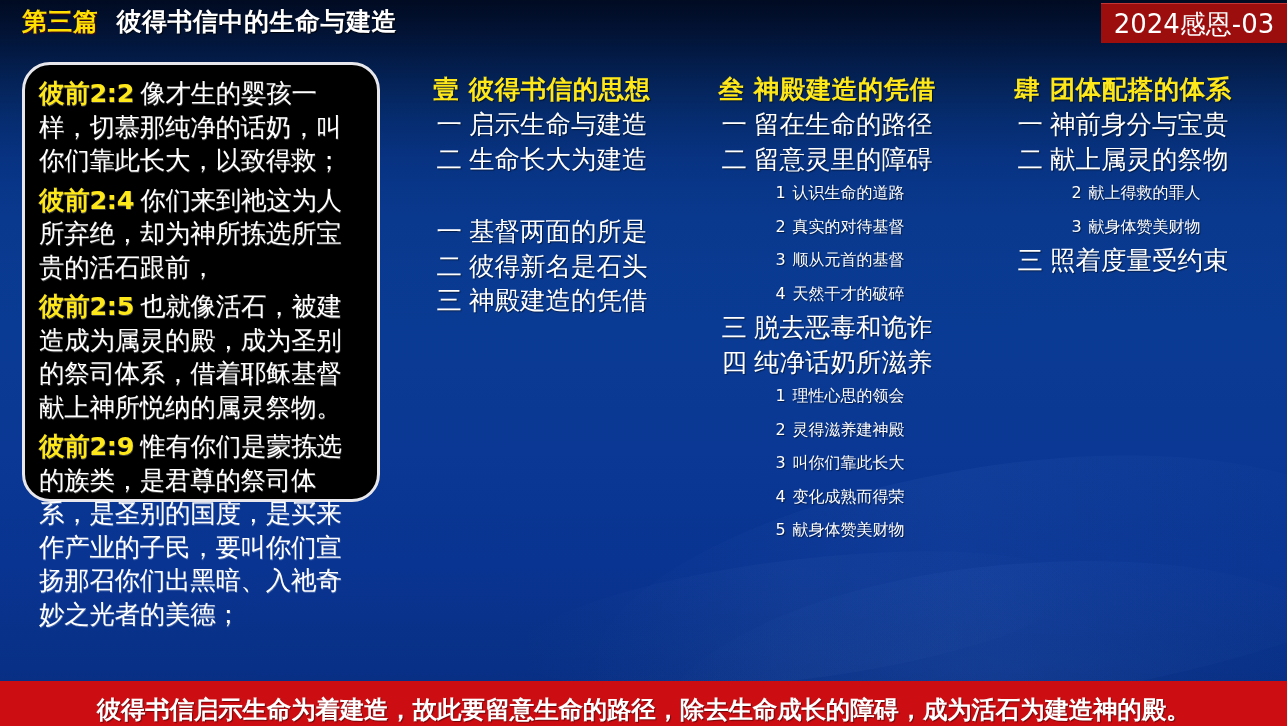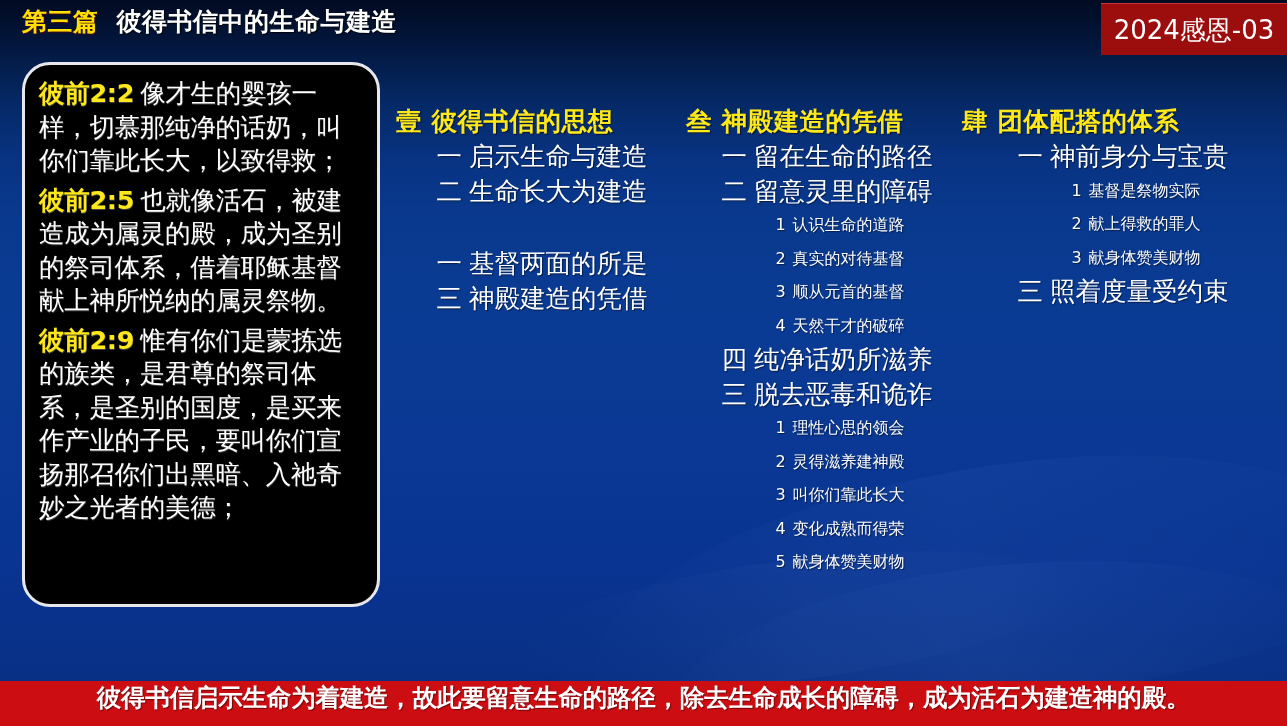--- a/index.html
+++ b/index.html
@@ -76,40 +76,40 @@
     text-shadow: 1px 1px 1px rgba(120,0,0,0.6);
   }
   #header-title .sep { display: inline-block; width: 18px; }
   #header-title .maintitle {
     color: #ffffff;
     text-shadow: 1px 1px 1px rgba(0,0,0,0.8);
   }
   #badge {
     position: absolute;
     right: 0; top: 3px;
-    width: 186px; height: 52px;
+    width: 186px; height: 40px;
     background: #9c0d0d;
     border-top: 1px solid #c43535;
     display: flex;
     align-items: center;
     justify-content: center;
   }
   #badge-label {
     color: #ffffff;
     font-size: 26px;
     font-weight: normal;
     letter-spacing: 0px;
     line-height: 30px;
   }
 
   
   #scripture-box {
     position: absolute;
     left: 22px; top: 62px;
-    width: 358px; height: 545px;
+    width: 358px; height: 440px;
     background: #000000;
     border: 3px solid #e8e8ec;
     border-radius: 28px;
     padding: 12px 14px 8px 14px;
     z-index: 4;
   }
   .verse {
     color: #ffffff;
     font-size: 25.5px;
     line-height: 33.5px;
@@ -130,24 +130,24 @@
   }
   #col-1 { left: 396px; top: 72px; width: 292px; }
   #col-2 { left: 686px; top: 72px; width: 282px; }
   #col-3 { left: 962px; top: 72px; width: 322px; }
 
   .sec-head {
     color: #ffe81a;
     font-weight: bold;
     font-size: 25.5px;
     line-height: 34px;
+    text-align: center;
     letter-spacing: 0.5px;
     text-shadow: 1px 1px 1px rgba(0,0,0,0.55);
     margin-bottom: 1px;
-    margin-top: 32px;
   }
   .item-1 {
     color: #ffffff;
     font-size: 25.5px;
     line-height: 34.5px;
     text-align: center;
     letter-spacing: 0px;
     text-shadow: 1px 1px 1px rgba(0,0,0,0.5);
   }
   .item-2 {
@@ -162,21 +162,21 @@
   .gap { height: 38px; }
   .marker { margin-right: 7px; }
 
   
   #footer {
     position: absolute;
     left: 0; bottom: 0;
     width: 1287px; height: 45px;
     background: #cc0d12;
     display: flex;
-    align-items: flex-start;
+    align-items: flex-end;
     justify-content: center;
     z-index: 6;
   }
   #footer-text {
     color: #ffffff;
     font-weight: bold;
     font-size: 24.5px;
     letter-spacing: -0.2px;
     white-space: nowrap;
     text-shadow: 1px 1px 1px rgba(0,0,0,0.45);
@@ -196,53 +196,55 @@
       <span class="chapter">第三篇</span><span class="sep"></span><span class="maintitle">彼得书信中的生命与建造</span>
     </div>
     <div id="badge">
       <span id="badge-label">2024感恩-03</span>
     </div>
   </div>
 
   <div id="scripture-box">
     <div id="verse-list">
         <div class="verse"><span class="ref">彼前2:2</span><span>像才生的婴孩一样，切慕那纯净的话奶，叫你们靠此长大，以致得救；</span></div>
+        <div class="verse"><span class="ref">彼前2:4</span><span>你们来到祂这为人所弃绝，却为神所拣选所宝贵的活石跟前，</span></div>
         <div class="verse"><span class="ref">彼前2:5</span><span>也就像活石，被建造成为属灵的殿，成为圣别的祭司体系，借着耶稣基督献上神所悦纳的属灵祭物。</span></div>
         <div class="verse"><span class="ref">彼前2:9</span><span>惟有你们是蒙拣选的族类，是君尊的祭司体系，是圣别的国度，是买来作产业的子民，要叫你们宣扬那召你们出黑暗、入祂奇妙之光者的美德；</span></div>
       </div>
   </div>
 
   <div class="col" id="col-1">
       <div class="sec-head">壹 彼得书信的思想</div>
       <div class="item-1"><span class="marker">一</span><span>启示生命与建造</span></div>
       <div class="item-1"><span class="marker">二</span><span>生命长大为建造</span></div>
       <div class="gap"></div>
       <div class="item-1"><span class="marker">一</span><span>基督两面的所是</span></div>
+      <div class="item-1"><span class="marker">二</span><span>彼得新名是石头</span></div>
       <div class="item-1"><span class="marker">三</span><span>神殿建造的凭借</span></div>
     </div>
   <div class="col" id="col-2">
       <div class="sec-head">叁 神殿建造的凭借</div>
       <div class="item-1"><span class="marker">一</span><span>留在生命的路径</span></div>
       <div class="item-1"><span class="marker">二</span><span>留意灵里的障碍</span></div>
       <div class="item-2"><span class="marker">1</span><span>认识生命的道路</span></div>
       <div class="item-2"><span class="marker">2</span><span>真实的对待基督</span></div>
       <div class="item-2"><span class="marker">3</span><span>顺从元首的基督</span></div>
       <div class="item-2"><span class="marker">4</span><span>天然干才的破碎</span></div>
+      <div class="item-1"><span class="marker">三</span><span>脱去恶毒和诡诈</span></div>
       <div class="item-1"><span class="marker">四</span><span>纯净话奶所滋养</span></div>
-      <div class="item-1"><span class="marker">三</span><span>脱去恶毒和诡诈</span></div>
       <div class="item-2"><span class="marker">1</span><span>理性心思的领会</span></div>
       <div class="item-2"><span class="marker">2</span><span>灵得滋养建神殿</span></div>
       <div class="item-2"><span class="marker">3</span><span>叫你们靠此长大</span></div>
       <div class="item-2"><span class="marker">4</span><span>变化成熟而得荣</span></div>
       <div class="item-2"><span class="marker">5</span><span>献身体赞美财物</span></div>
     </div>
   <div class="col" id="col-3">
       <div class="sec-head">肆 团体配搭的体系</div>
       <div class="item-1"><span class="marker">一</span><span>神前身分与宝贵</span></div>
-      <div class="item-2"><span class="marker">1</span><span>基督是祭物实际</span></div>
+      <div class="item-1"><span class="marker">二</span><span>献上属灵的祭物</span></div>
       <div class="item-2"><span class="marker">2</span><span>献上得救的罪人</span></div>
       <div class="item-2"><span class="marker">3</span><span>献身体赞美财物</span></div>
       <div class="item-1"><span class="marker">三</span><span>照着度量受约束</span></div>
     </div>
 
   <div id="footer">
     <span id="footer-text">彼得书信启示生命为着建造，故此要留意生命的路径，除去生命成长的障碍，成为活石为建造神的殿。</span>
   </div>
 
 </div>

